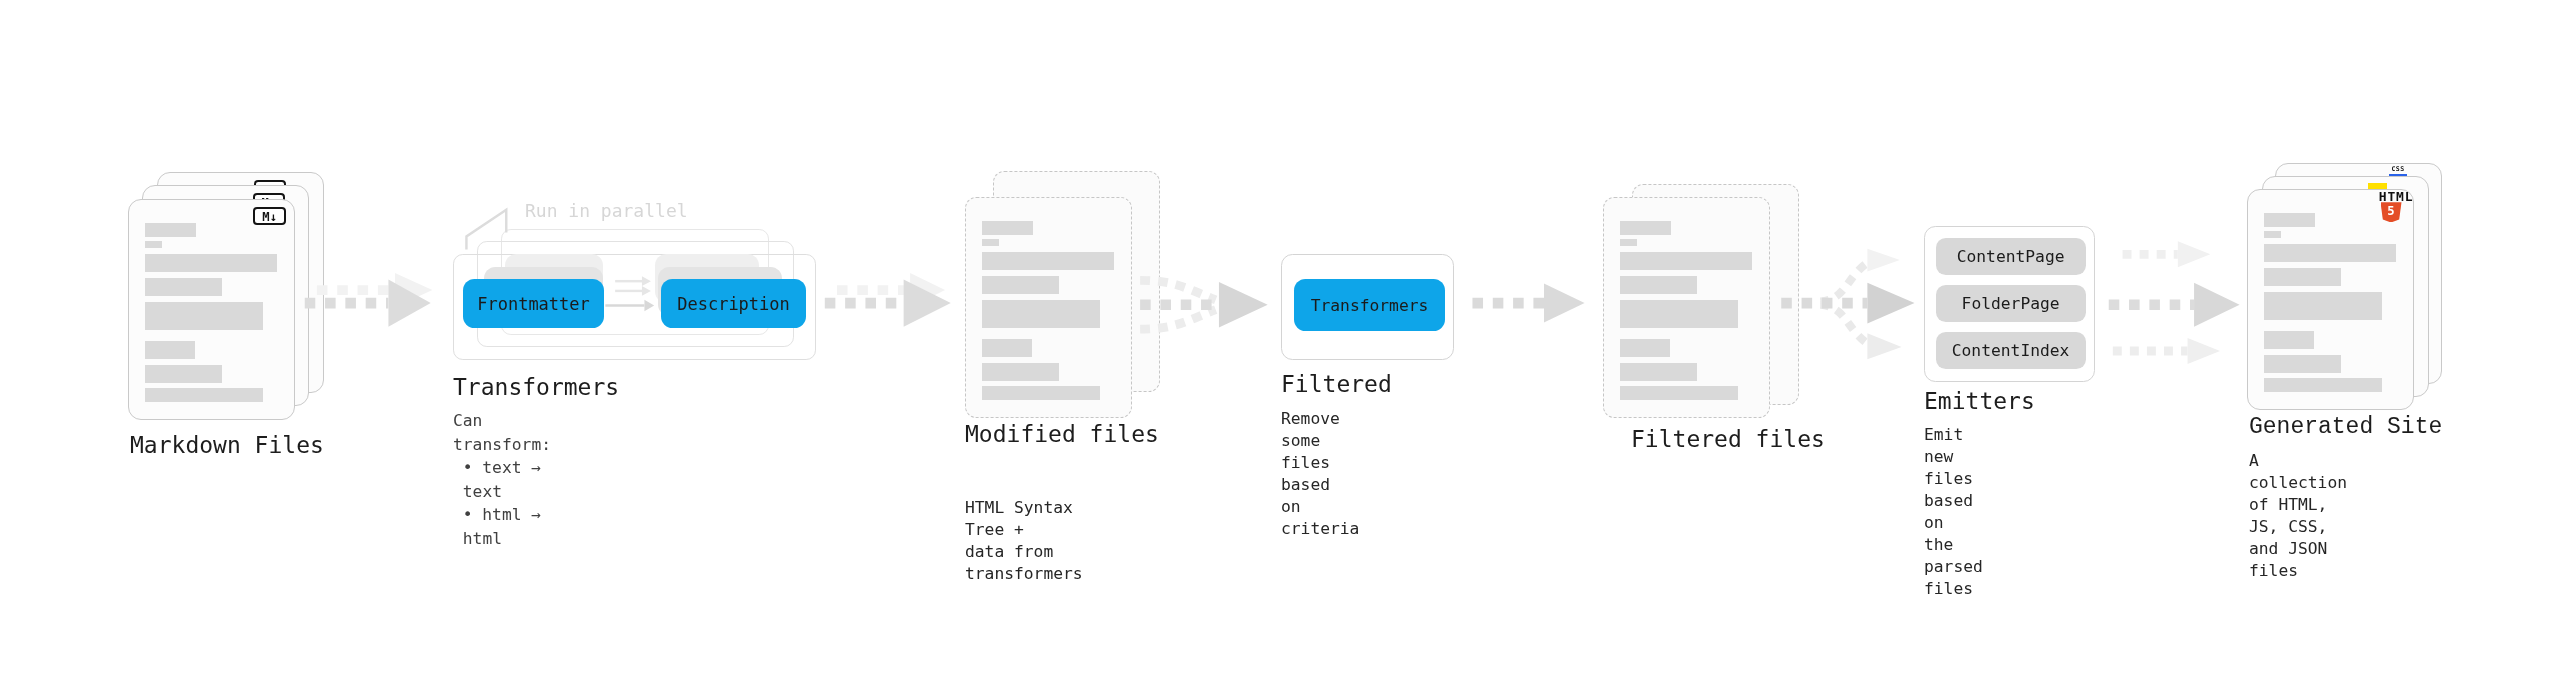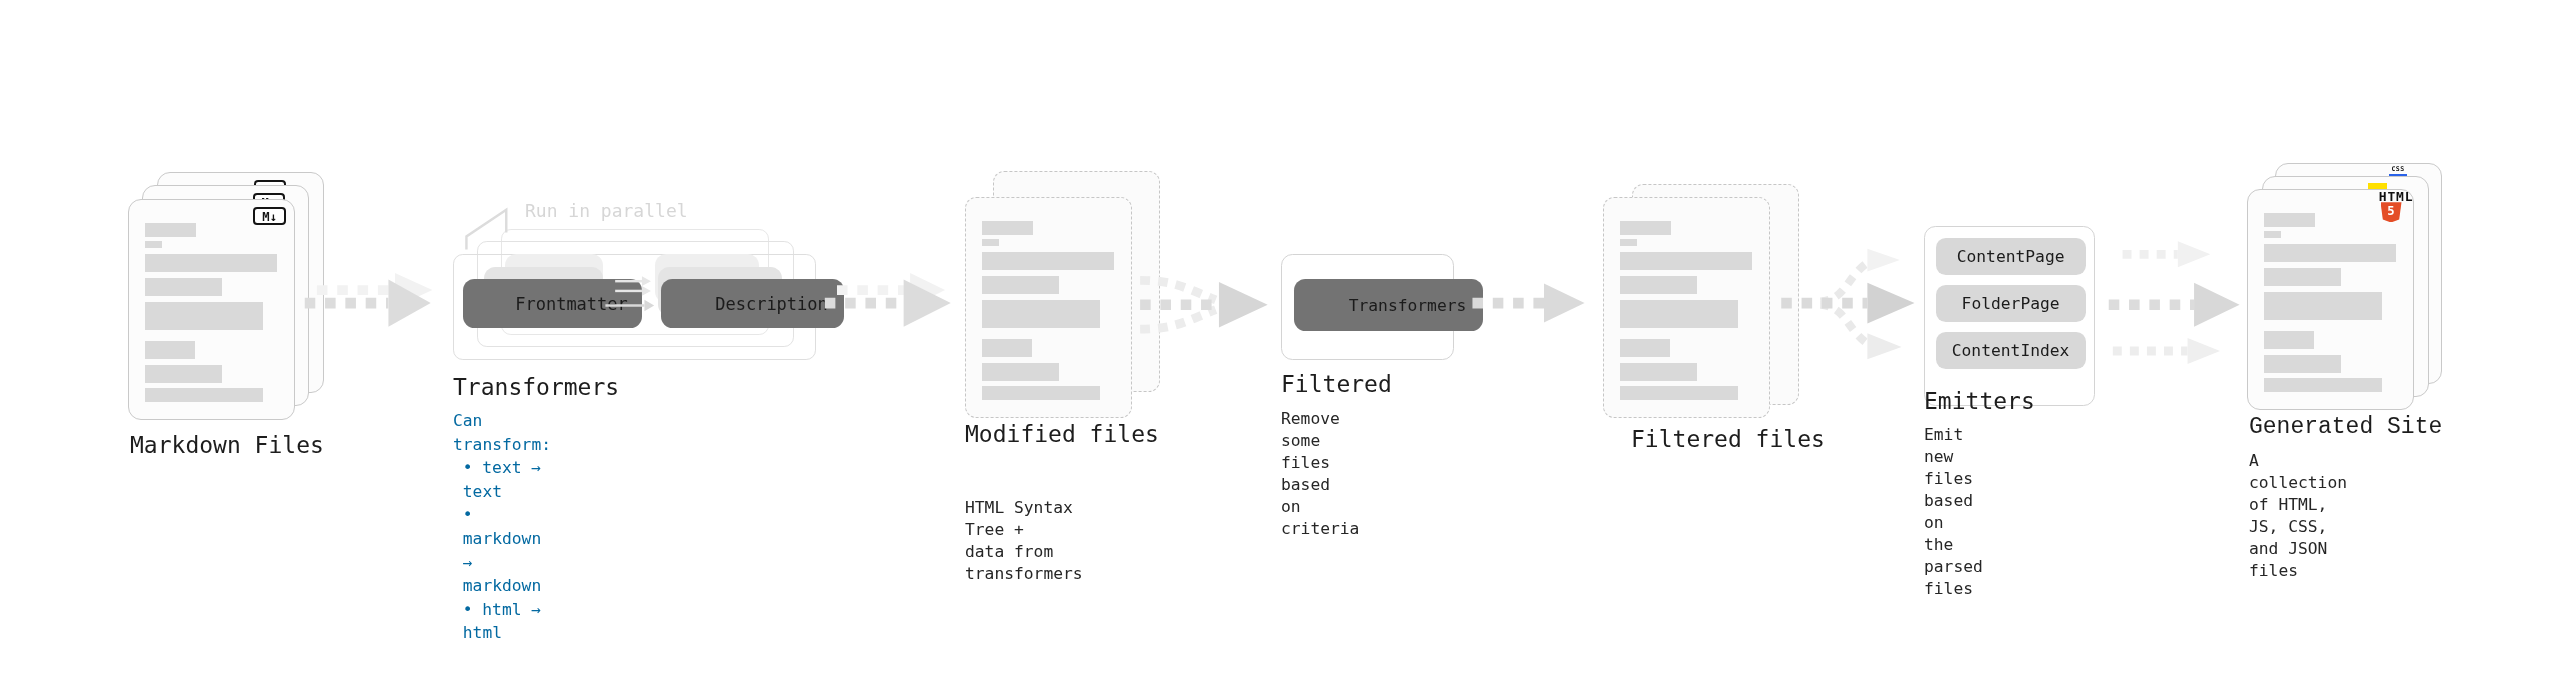--- a/index.html
+++ b/index.html
@@ -25,27 +25,27 @@
   .l8{top:188px;width:118px;height:14px}
 
   .mdbadge{position:absolute;top:7.3px;width:32.5px;height:18px;border:2.4px solid #141414;
            border-radius:4.1px;background:#fff;color:#141414;font-weight:bold;font-size:12.2px;
            line-height:17px;text-align:center;box-sizing:border-box;}
 
   
   .stage-label{position:absolute;font-size:23px;color:#1d1d1d;white-space:nowrap;}
   .stage-sub{position:absolute;font-size:16.3px;line-height:22px;color:#262626;white-space:pre-line;}
   .note{position:absolute;color:#d6d6d6;font-size:18px;white-space:nowrap;}
-  .blist{position:absolute;font-size:16.3px;line-height:23.6px;color:#0369a1;}
+  .blist{position:absolute;font-size:16.3px;line-height:23.6px;color:#404040;}
   .brow{padding-left:9.8px;}
   .bdot{display:inline-block;width:19.5px;}
 
   
-  .pill{position:absolute;background:#737373;border-radius:11.4px;color:#1b1b1b;
-        display:flex;align-items:center;justify-content:center;font-size:17px;white-space:nowrap;padding-left:38px;}
+  .pill{position:absolute;background:#0ea5e9;border-radius:11.4px;color:#1b1b1b;
+        display:flex;align-items:center;justify-content:center;font-size:17px;white-space:nowrap;}
   .ghost{position:absolute;border-radius:11.4px;}
   .obox{position:absolute;border-radius:9.8px;border:1.6px solid #e0e0e0;box-sizing:border-box;}
   .ebox{position:absolute;background:#fff;border:1.6px solid #d4d4d4;border-radius:11.4px;box-sizing:border-box;}
   .epill{position:absolute;left:10.6px;width:150px;height:37px;background:#d8d8d8;border-radius:9.8px;
          display:flex;align-items:center;justify-content:center;font-size:16.3px;color:#1b1b1b;}
 
   
   .h5wrap{position:absolute;top:3.3px;right:9.8px;width:24.4px;text-align:center;}
   .h5txt{font-size:13px;font-weight:bold;letter-spacing:0.8px;color:#111;line-height:8.1px;}
   .h5shield{width:21px;height:20.3px;margin:0.8px auto 0;background:#e44d26;color:#fff;
@@ -152,21 +152,20 @@
     <div class="pill" style="left:463px;top:279px;width:141px;height:49px;">Frontmatter</div>
 
     <div class="ghost" style="left:655px;top:254px;width:104px;height:49px;background:#efefef;"></div>
     <div class="ghost" style="left:658px;top:267px;width:124px;height:49px;background:#e4e4e4;"></div>
     <div class="pill" style="left:661px;top:279px;width:145px;height:49px;">Description</div>
 
     <div class="stage-label" style="left:453px;top:374px;text-align:center;">Transformers</div>
     <div class="blist" style="left:453px;top:409px;">
       <div>Can transform:</div>
       <div class="brow"><span class="bdot">•</span><span>text → text</span></div>
-      <div class="brow"><span class="bdot">•</span><span>markdown → markdown</span></div>
       <div class="brow"><span class="bdot">•</span><span>html → html</span></div>
     </div>
   </div>
 
   <div class="group">
     <div class="doc dashed" style="left:993px;top:171px;"></div>
     <div class="doc dashed" style="left:965px;top:197px;">
       <i class="ln l1"></i>
       <i class="ln l2"></i>
       <i class="ln l3"></i>
@@ -198,21 +197,21 @@
       <i class="ln l4"></i>
       <i class="ln l5"></i>
       <i class="ln l6"></i>
       <i class="ln l7"></i>
       <i class="ln l8"></i>
     </div>
     <div class="stage-label" style="left:1605px;top:426px;margin-left:26px;">Filtered files</div>
   </div>
 
   <div class="group">
-    <div class="ebox" style="left:1924px;top:226px;width:171px;height:180px;">
+    <div class="ebox" style="left:1924px;top:226px;width:171px;height:156px;">
       <div class="epill" style="top:10.6px;">ContentPage</div>
       <div class="epill" style="top:58px;">FolderPage</div>
       <div class="epill" style="top:105px;">ContentIndex</div>
     </div>
     <div class="stage-label" style="left:1924px;top:388px;">Emitters</div>
     <div class="stage-sub" style="left:1924px;top:424px;">Emit new files based on
 the parsed files</div>
   </div>
 
   <div class="group">

